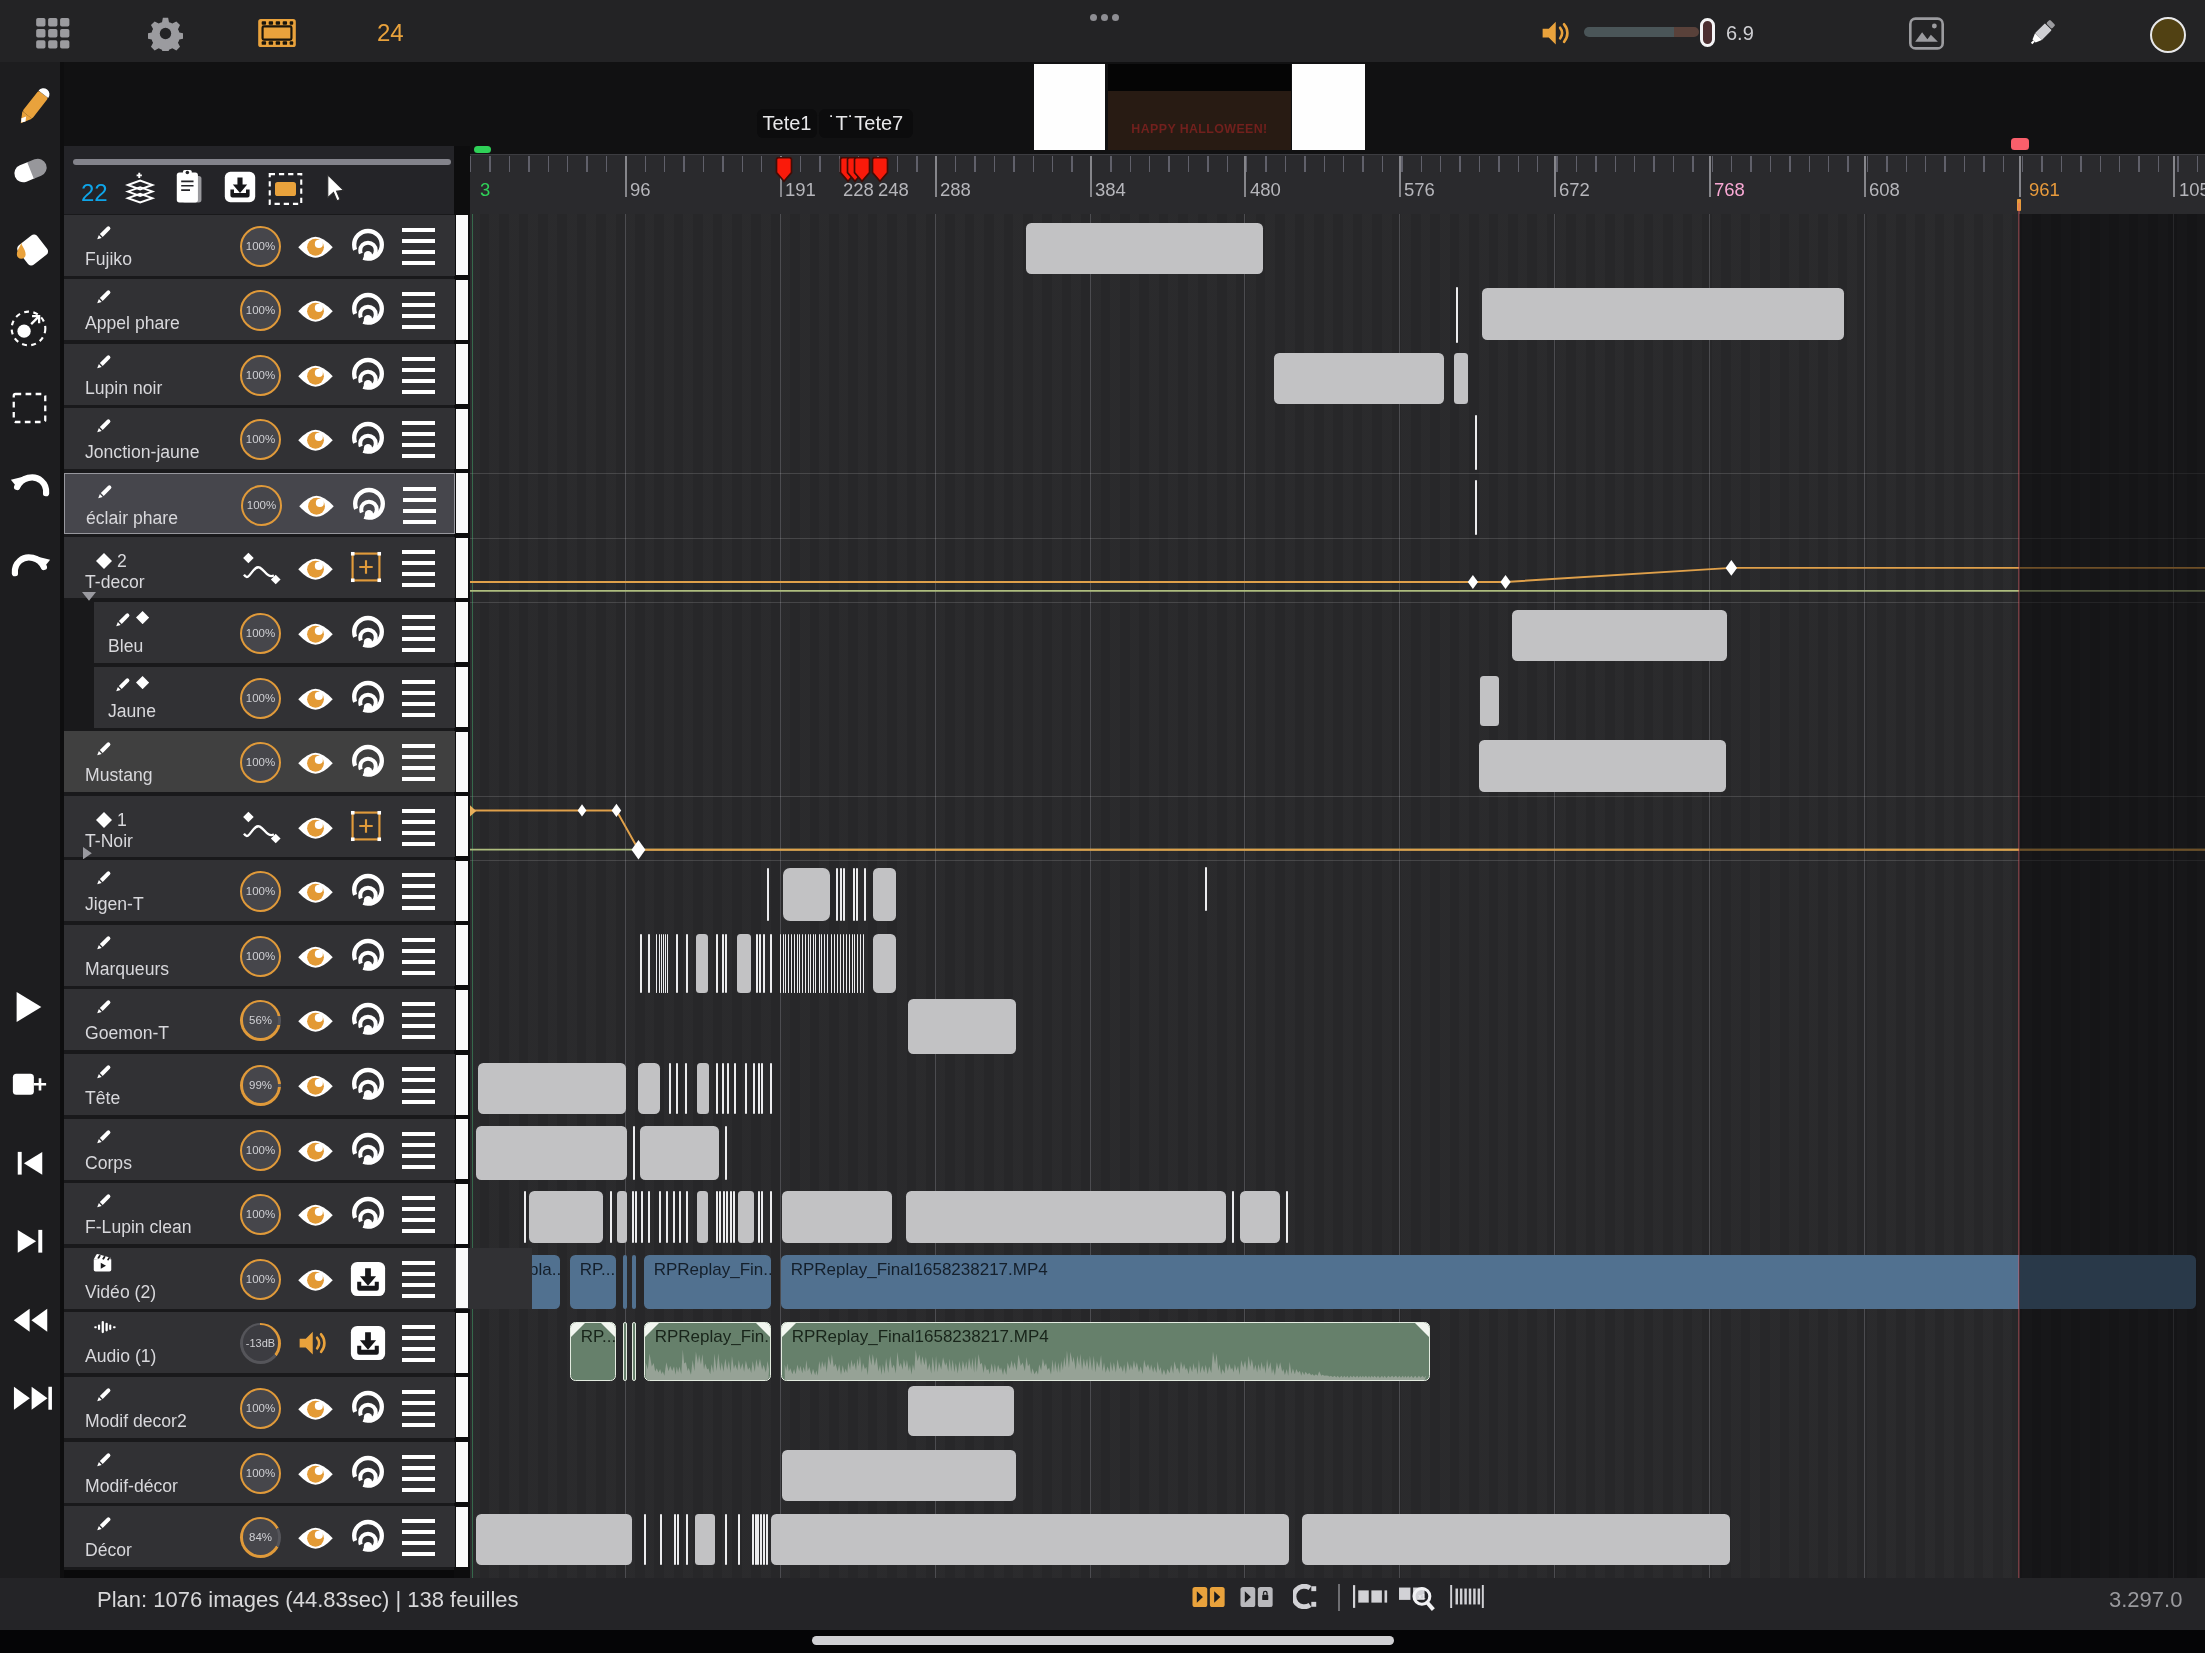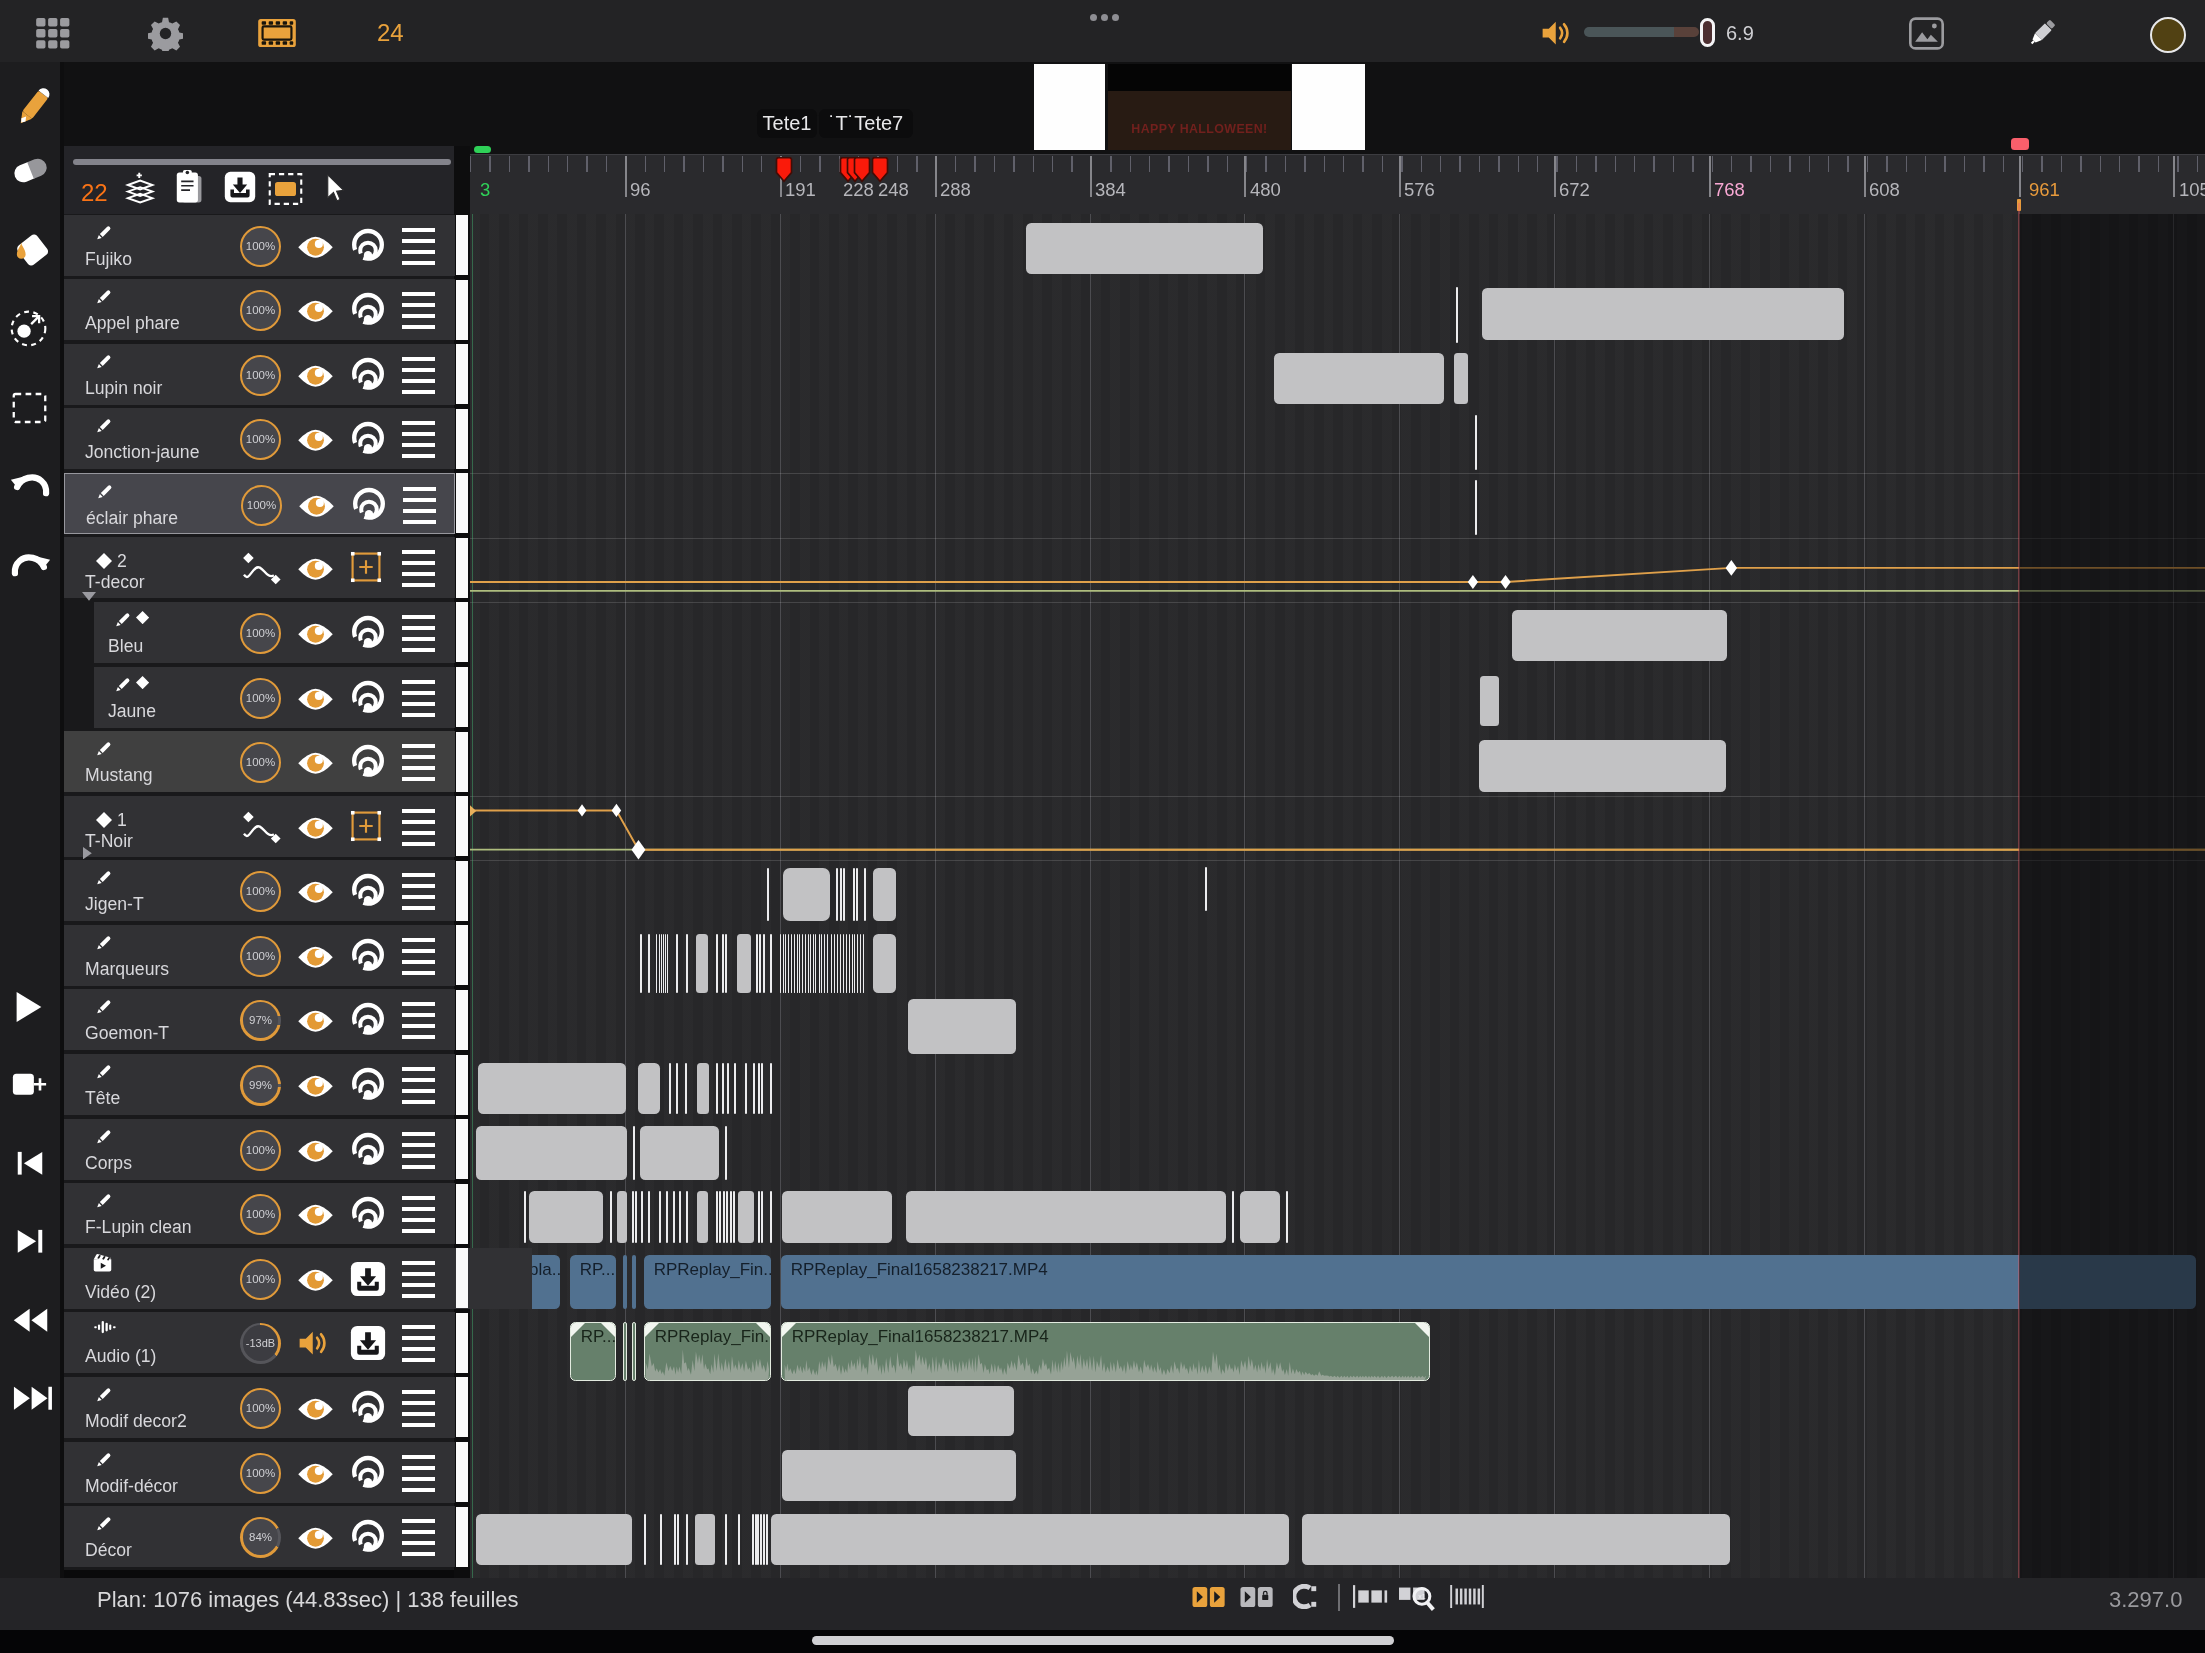--- a/index.html
+++ b/index.html
@@ -145,21 +145,21 @@
   </svg>
 <div class="ab" style="left:2150px;top:17px;width:36px;height:36px;border-radius:50%;border:2.2px solid #e8e8ea;background:#5c490fcc"></div>
 <div class="ab" style="left:757px;top:109px;width:60px;height:29px;background:#0c0c0d;border-radius:6.2px;color:#e8e8ea;font-size:20px;text-align:center;line-height:28px">Tete1</div>
 <div class="ab" style="left:819px;top:109px;width:94px;height:29px;background:#0c0c0d;border-radius:6.2px;color:#e8e8ea;font-size:20px;text-align:center;line-height:28px">˙T˙Tete7</div>
 <div class="ab" style="left:1034px;top:64px;width:71px;height:86px;background:#fefefe"></div>
 <div class="ab" style="left:1108px;top:64px;width:183px;height:86px;background:#281b13"></div>
 <div class="ab" style="left:1108px;top:64px;width:183px;height:26.5px;background:#050505"></div>
 <div class="ab" style="left:1108px;top:122px;width:183px;height:17.6px;color:#71201d;font-size:12.4px;font-weight:bold;text-align:center;letter-spacing:0.4px">HAPPY HALLOWEEN!</div>
 <div class="ab" style="left:1292px;top:64px;width:73px;height:86px;background:#fefefe"></div>
 <div class="ab" style="left:73px;top:159px;width:378px;height:6.2px;border-radius:3.1px;background:#83838b"></div>
-<div class="ab" style="left:81px;top:179px;color:#f97316;font-size:24px">22</div>
+<div class="ab" style="left:81px;top:179px;color:#0ea5e9;font-size:24px">22</div>
 <svg class="ab" style="left:125px;top:171px" width="32" height="35" viewBox="0 0 36 40">
 <path d="M16,8 v-6 M13,5 h6" stroke="#fff" stroke-width="2.2"></path>
 <g fill="none" stroke="#fff" stroke-width="2.2">
 <path d="M3,16 L17,11 31,16 17,21 Z"></path>
       <path d="M3,23.5 L17,18.5 31,23.5 17,28.5 Z"></path>
       <path d="M3,31 L17,26 31,31 17,36 Z"></path>
     </g>
   </svg>
 <svg class="ab" style="left:175px;top:169px" width="30" height="37" viewBox="0 0 34 42">
 <rect x="8" y="8" width="22" height="30" rx="3" fill="#9a9a9e"></rect>
@@ -703,21 +703,21 @@
     <div class="burger" style="left:338px;top:13.2px"></div>
   </div>
 <div class="ab" style="left:456px;top:925px;width:12px;height:60px;background:#fafafa"></div>
 <div class="ab" style="left:64px;top:989px;width:391px;height:61px;background:#313134;">
     <svg class="ab" style="left:30px;top:7px" width="18.5" height="18.5" viewBox="0 0 21 21">
       <use href="#pencS"></use>
     </svg>
     <div class="rname" style="left:21px;top:34px">Goemon-T</div>
     <div class="pct" style="left:176px;top:10.6px;background:conic-gradient(from 103.5deg,#e09a3a 0 333deg,#55555a 333deg 360deg)">
       <div style="position:absolute;inset:2.6px;border-radius:50%;background:#46464b"></div>
-      <span style="position:relative">97%</span>
+      <span style="position:relative">56%</span>
     </div>
     <svg class="ab" style="left:233px;top:19.4px" width="37" height="26.5" viewBox="0 0 42 30">
       <use href="#eyeS"></use>
     </svg>
     <svg class="ab" style="left:285px;top:13.2px" width="38" height="38" viewBox="0 0 43 43">
       <use href="#onionS"></use>
     </svg>
     <div class="burger" style="left:338px;top:13.2px"></div>
   </div>
 <div class="ab" style="left:456px;top:990px;width:12px;height:60px;background:#fafafa"></div>

